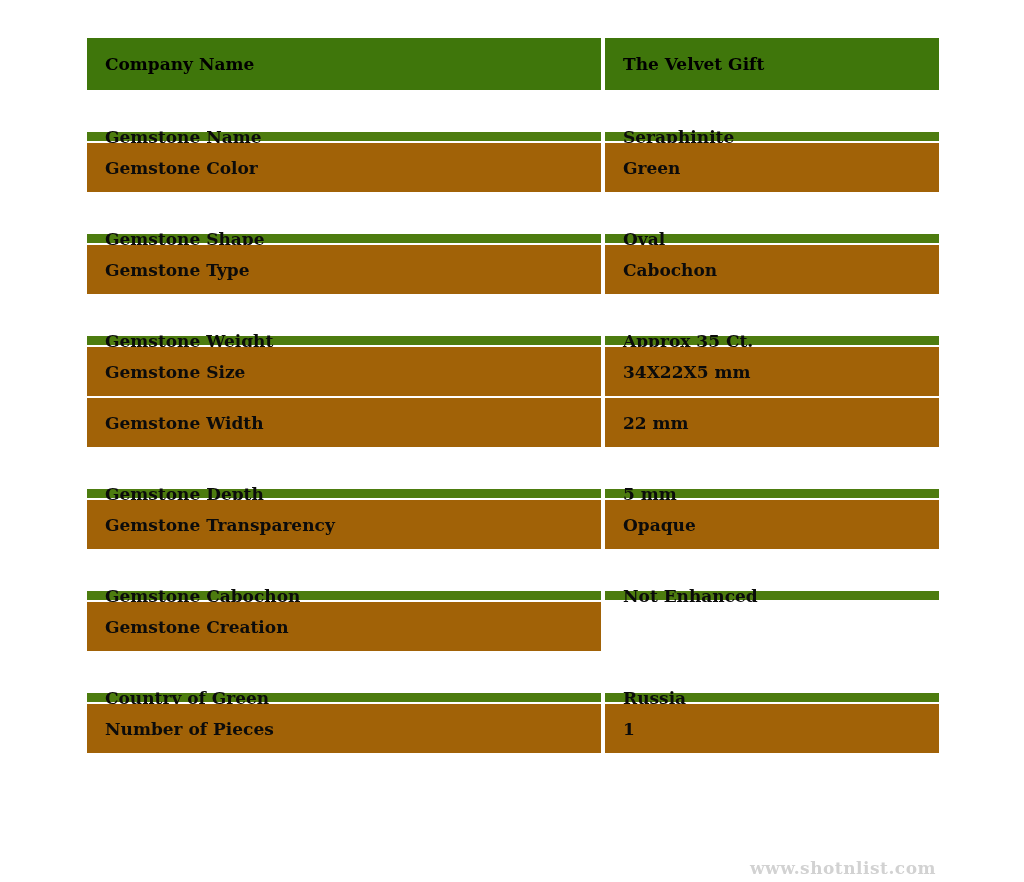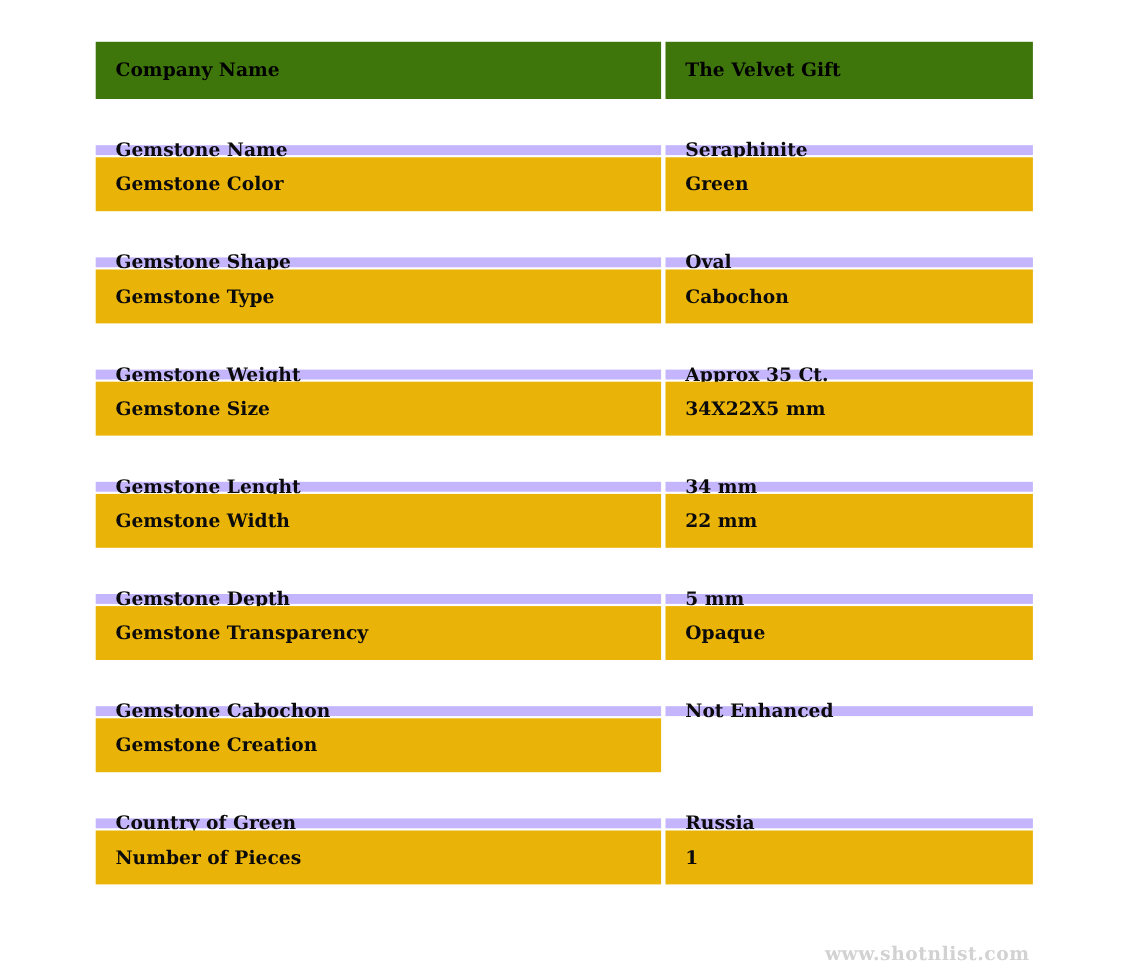--- a/index.html
+++ b/index.html
@@ -32,26 +32,26 @@
   }
   .spec-row.header-row { height: 52px; }
   .cell {
     display: flex;
     align-items: center;
     padding-left: 18px;
     padding-right: 10px;
     font-weight: bold;
     font-size: 17px;
     color: #0b0b0b;
-    background: #eab308;
+    background: #a16207;
   }
   .cell.label-cell { width: 514px; flex: 0 0 514px; }
   .cell.value-cell { flex: 1 1 auto; }
   .header-row .cell { background: #3f760b; color: #000000; }
-  .spec-row.alt .cell { background: #c4b5fd; margin-top: 40px; }
+  .spec-row.alt .cell { background: #4d7c0f; margin-top: 40px; }
   .watermark {
     position: absolute;
     top: 858px;
     right: 88px;
     font-weight: bold;
     font-size: 17px;
     color: #d2d2d2;
     letter-spacing: 0.5px;
   }
 </style>
@@ -90,24 +90,20 @@
     <div class="spec-row alt">
       <div class="cell label-cell">Gemstone Weight</div>
       <div class="cell value-cell">Approx 35 Ct.</div>
     </div>
 
     <div class="spec-row">
       <div class="cell label-cell">Gemstone Size</div>
       <div class="cell value-cell">34X22X5 mm</div>
     </div>
 
-    <div class="spec-row alt">
-      <div class="cell label-cell">Gemstone Lenght</div>
-      <div class="cell value-cell">34 mm</div>
-    </div>
 
     <div class="spec-row">
       <div class="cell label-cell">Gemstone Width</div>
       <div class="cell value-cell">22 mm</div>
     </div>
 
     <div class="spec-row alt">
       <div class="cell label-cell">Gemstone Depth</div>
       <div class="cell value-cell">5 mm</div>
     </div>

